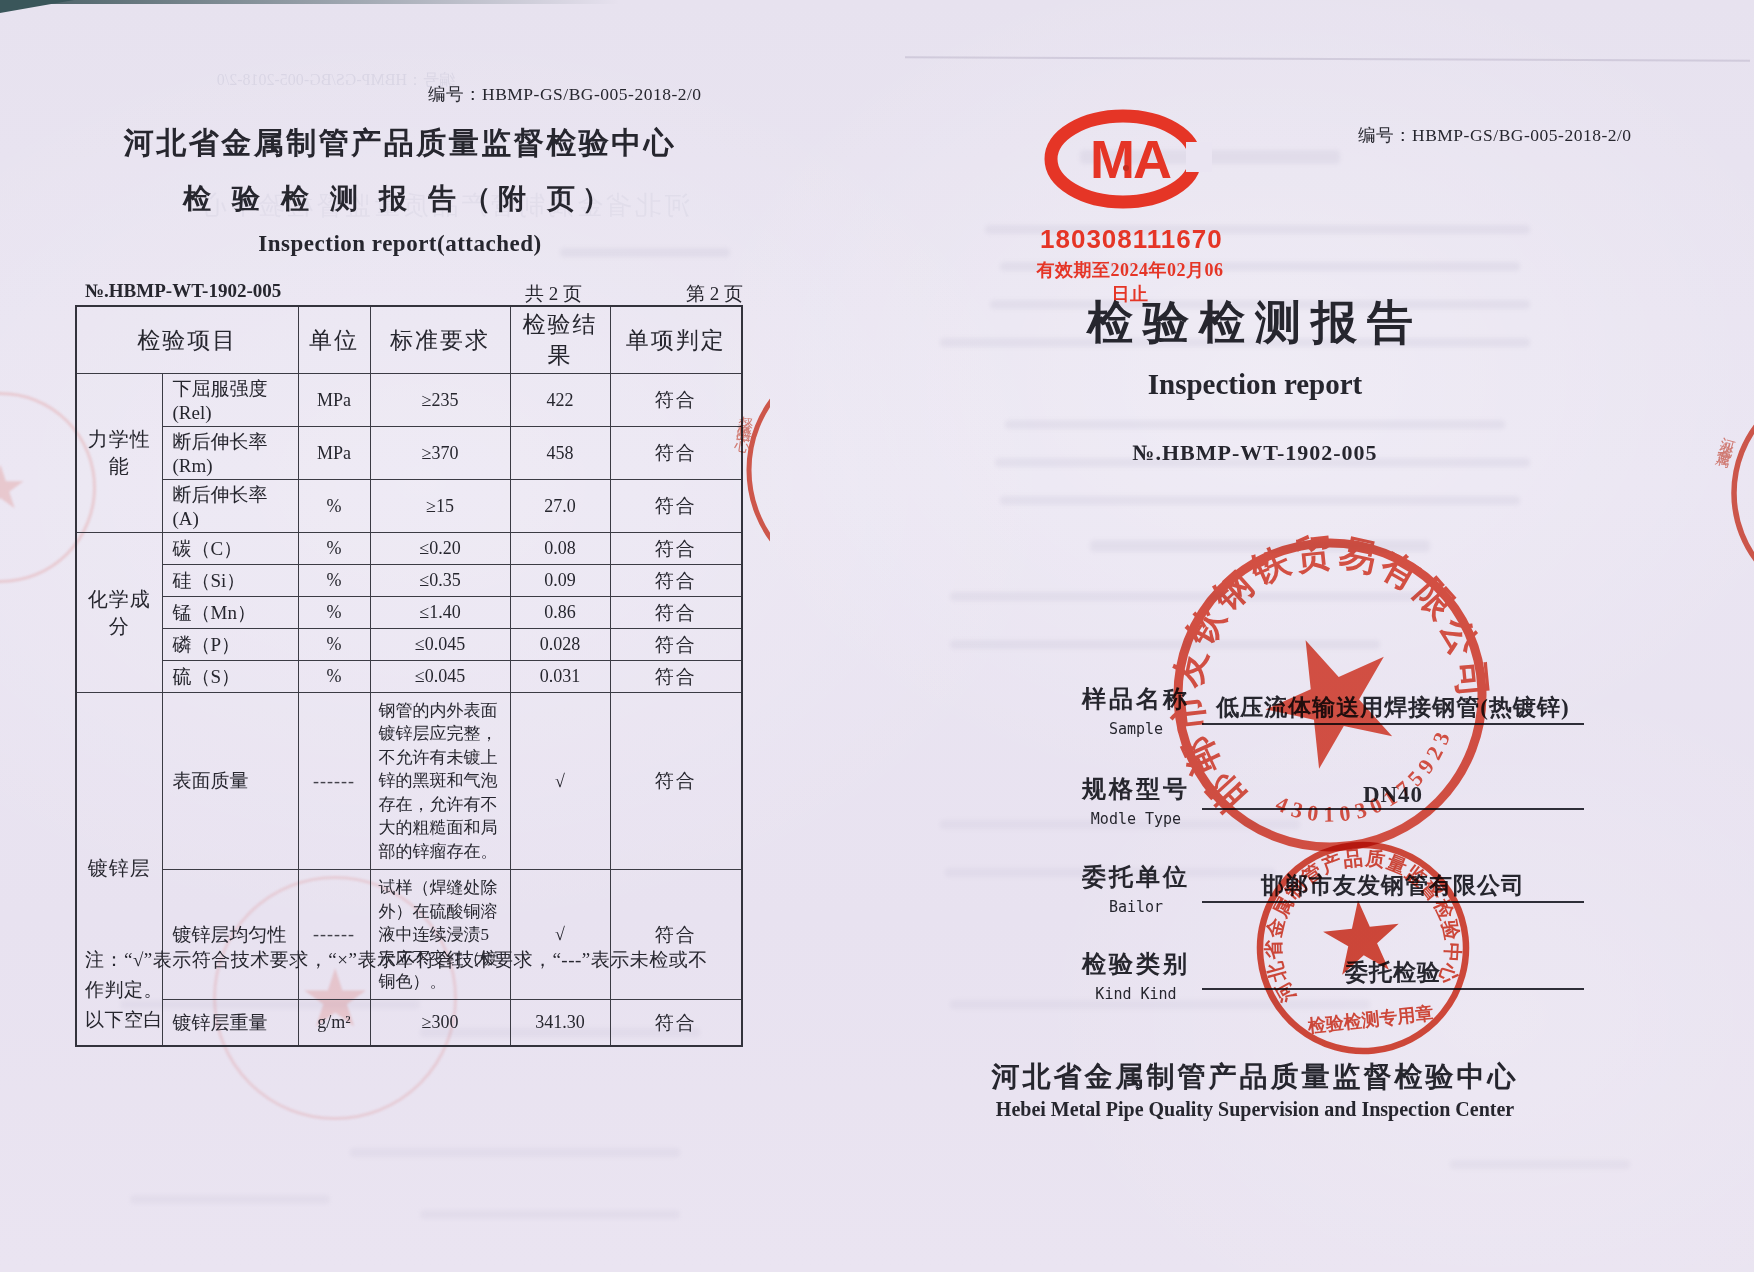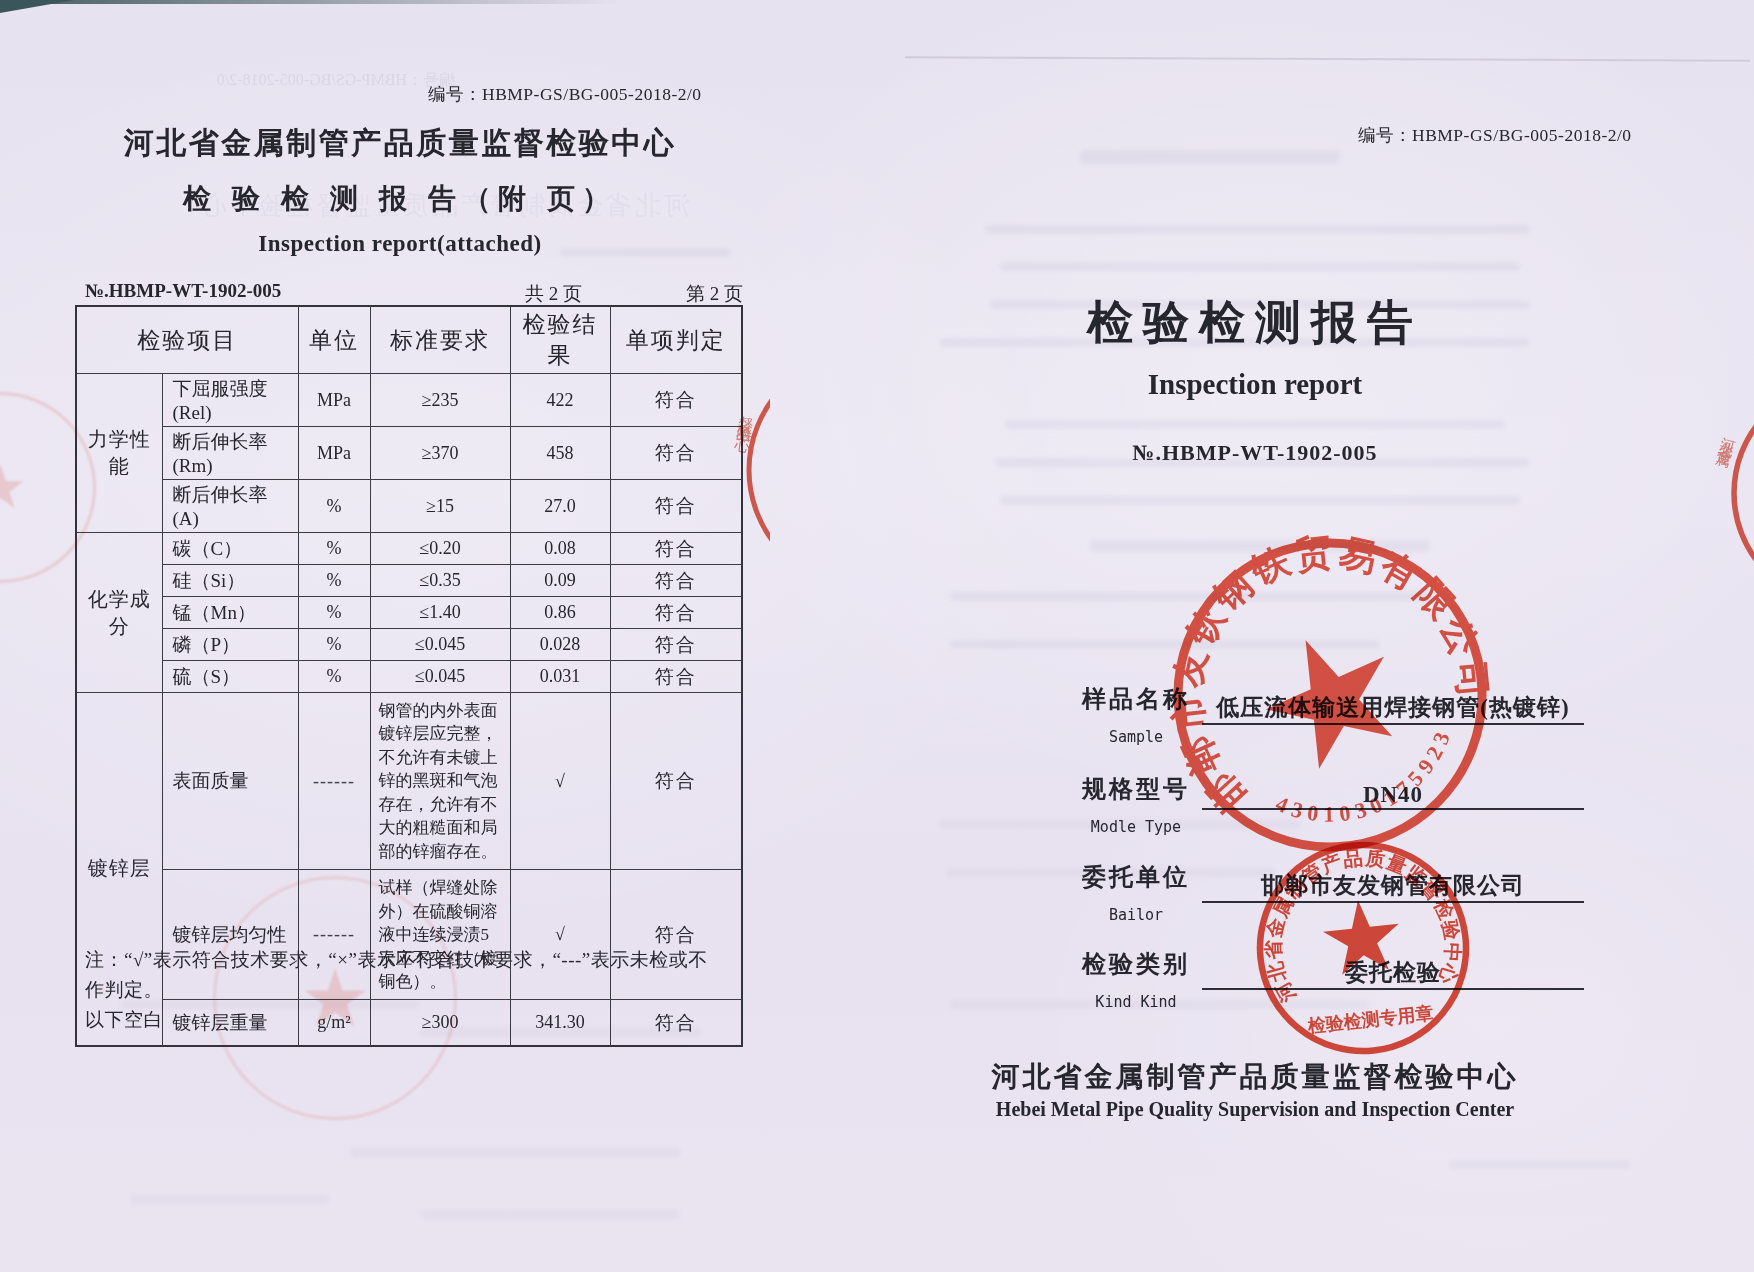--- a/index.html
+++ b/index.html
@@ -35,21 +35,21 @@
   .std{font-size:18px;text-align:center;}
   .stdtext{font-size:17px;text-align:left;line-height:1.38;padding:6px 8px !important;}
   .res{font-size:18px;text-align:center;}
   .jdg{font-size:19px;text-align:center;letter-spacing:2px;margin-left:9px;}
   .note{font-size:19px;line-height:1.55;letter-spacing:.5px;}
   
   .r-title{font-size:46px;font-weight:700;letter-spacing:10px;}
   .r-sub{font-size:29px;font-weight:bold;}
   .r-no{font-size:22px;font-weight:bold;letter-spacing:1px;}
   .field-label{font-size:24px;font-weight:700;letter-spacing:3px;}
-  .field-en{font-size:15px;font-family:"DejaVu Sans Mono","Liberation Mono",monospace;text-align:center;margin-top:13px;}
+  .field-en{font-size:15px;font-family:"DejaVu Sans Mono","Liberation Mono",monospace;text-align:center;margin-top:5px;}
   .field-value{font-size:23px;font-weight:700;text-align:center;letter-spacing:1px;
                border-bottom:2.5px solid #2e2e38;}
   .footer-cn{font-size:28px;font-weight:700;letter-spacing:3px;}
   .footer-en{font-size:20px;font-weight:bold;}
   .cma-num{font-family:"Liberation Sans","DejaVu Sans",sans-serif;font-weight:700;font-size:26px;color:#e53526;letter-spacing:1px;}
   .cma-valid{font-size:18px;font-weight:700;color:#e53526;letter-spacing:.5px;}
   .vtext{writing-mode:vertical-rl;color:#d4503a;opacity:.8;}
 </style>
 </head>
 <body>
@@ -201,20 +201,30 @@
   <div class="gline" style="left:995px;top:458px;width:535px;"></div>
   <div class="gline" style="left:1000px;top:496px;width:520px;"></div>
   <div class="gline" style="left:1090px;top:540px;width:340px;height:12px;"></div>
   <div class="gline" style="left:950px;top:592px;width:480px;"></div>
   <div class="gline" style="left:950px;top:640px;width:430px;"></div>
   <div class="gline" style="left:940px;top:820px;width:360px;opacity:.08;"></div>
   <div class="gline" style="left:945px;top:868px;width:330px;opacity:.08;"></div>
   <div class="gline" style="left:950px;top:1000px;width:420px;opacity:.08;"></div>
   <div class="gline" style="left:1450px;top:1160px;width:180px;opacity:.08;"></div>
 
+  <div class="abs" style="left:1040px;top:106px;width:190px;">
+    <svg width="172" height="112" viewBox="0 0 172 112">
+      <ellipse cx="83" cy="53" rx="72" ry="43" fill="none" stroke="#e53526" stroke-width="13"></ellipse>
+      <rect x="146" y="36" width="26" height="30" fill="#eae5f2"></rect>
+      <text x="50" y="72" font-family="Liberation Sans, DejaVu Sans, sans-serif" font-size="54" font-weight="bold" fill="#e53526" letter-spacing="-2">MA</text>
+      <circle cx="86" cy="62" r="3" fill="#c32d20"></circle>
+    </svg>
+    <div class="cma-num ctr" style="width:180px;margin-top:2px;">180308111670</div>
+    <div class="cma-valid ctr" style="width:200px;margin-left:-10px;margin-top:3px;">有效期至2024年02月06日止</div>
+  </div>
 
   <div class="abs code-line" style="left:1358px;top:123px;">编号：HBMP-GS/BG-005-2018-2/0</div>
   <div class="abs ctr r-sub" style="left:950px;top:368px;width:610px;">Inspection report</div>
   <div class="abs ctr r-title" style="left:950px;top:292px;width:610px;">检验检测报告</div>
   <div class="abs ctr r-no" style="left:950px;top:440px;width:610px;">№.HBMP-WT-1902-005</div>
 
   <div class="abs" style="left:1082px;top:683px;">
     <div class="field-label">样品名称</div>
     <div class="field-en">Sample</div>
   </div>

